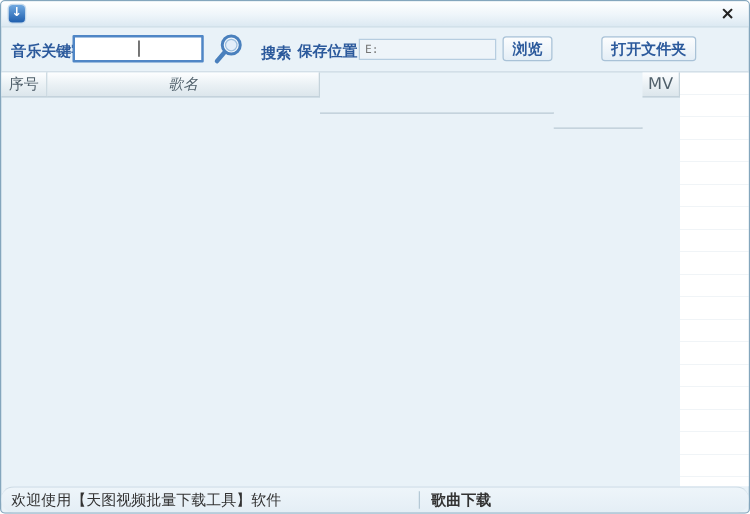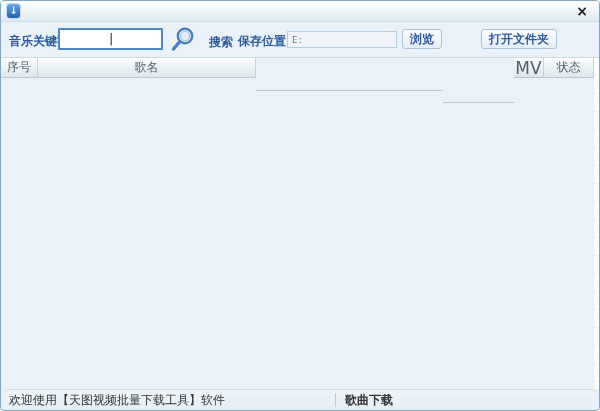--- a/index.html
+++ b/index.html
@@ -92,24 +92,24 @@
   .th {
     background: linear-gradient(to bottom, #fdfeff 0%, #e9f0f4 55%, #dce6ec 100%);
     border-right: 1px solid #c5d3db;
     border-bottom: 1px solid #b9c9d3;
     color: #4f5f6a;
     display: flex; align-items: center; justify-content: center;
     white-space: nowrap; overflow: hidden;
     cursor: default;
   }
   .col-0 { width: 37px; }
-  .col-1 { width: 218px; }
+  .col-1 { width: 218px; font-style: italic; }
   .col-2 { width: 187px; margin-top: 32px; }
   .col-3 { width: 71px; font-size: 11px; margin-top: 44px; }
-  .col-4 { width: 30px; font-size: 17px; }
+  .col-4 { width: 30px; font-size: 13px; }
   .col-5 { width: 50px; }
   .col-sp { flex: 1 1 auto; border-right: none; }
   .table-body {
     flex: 1 1 auto;
     background:
       repeating-linear-gradient(to bottom,
         #ffffff 0px, #ffffff 17px,
         #f0f4f7 17px, #f0f4f7 18px);
   }
   
@@ -160,21 +160,20 @@
     <button class="tb-btn btn-open">打开文件夹</button>
   </div>
 
   <div class="table">
     <div class="table-header">
       <div class="th col-0">序号</div>
       <div class="th col-1">歌名</div>
       <div class="th col-2">歌手</div>
       <div class="th col-3">MP3大小</div>
       <div class="th col-4">MV</div>
-      <div class="th col-5">状态</div>
       <div class="th col-sp"></div>
     </div>
     <div class="table-body"></div>
   </div>
 
   <div class="statusbar">
     <div class="status-left">欢迎使用【天图视频批量下载工具】软件</div>
     <div class="status-divider"></div>
     <div class="status-right">歌曲下载</div>
   </div>

